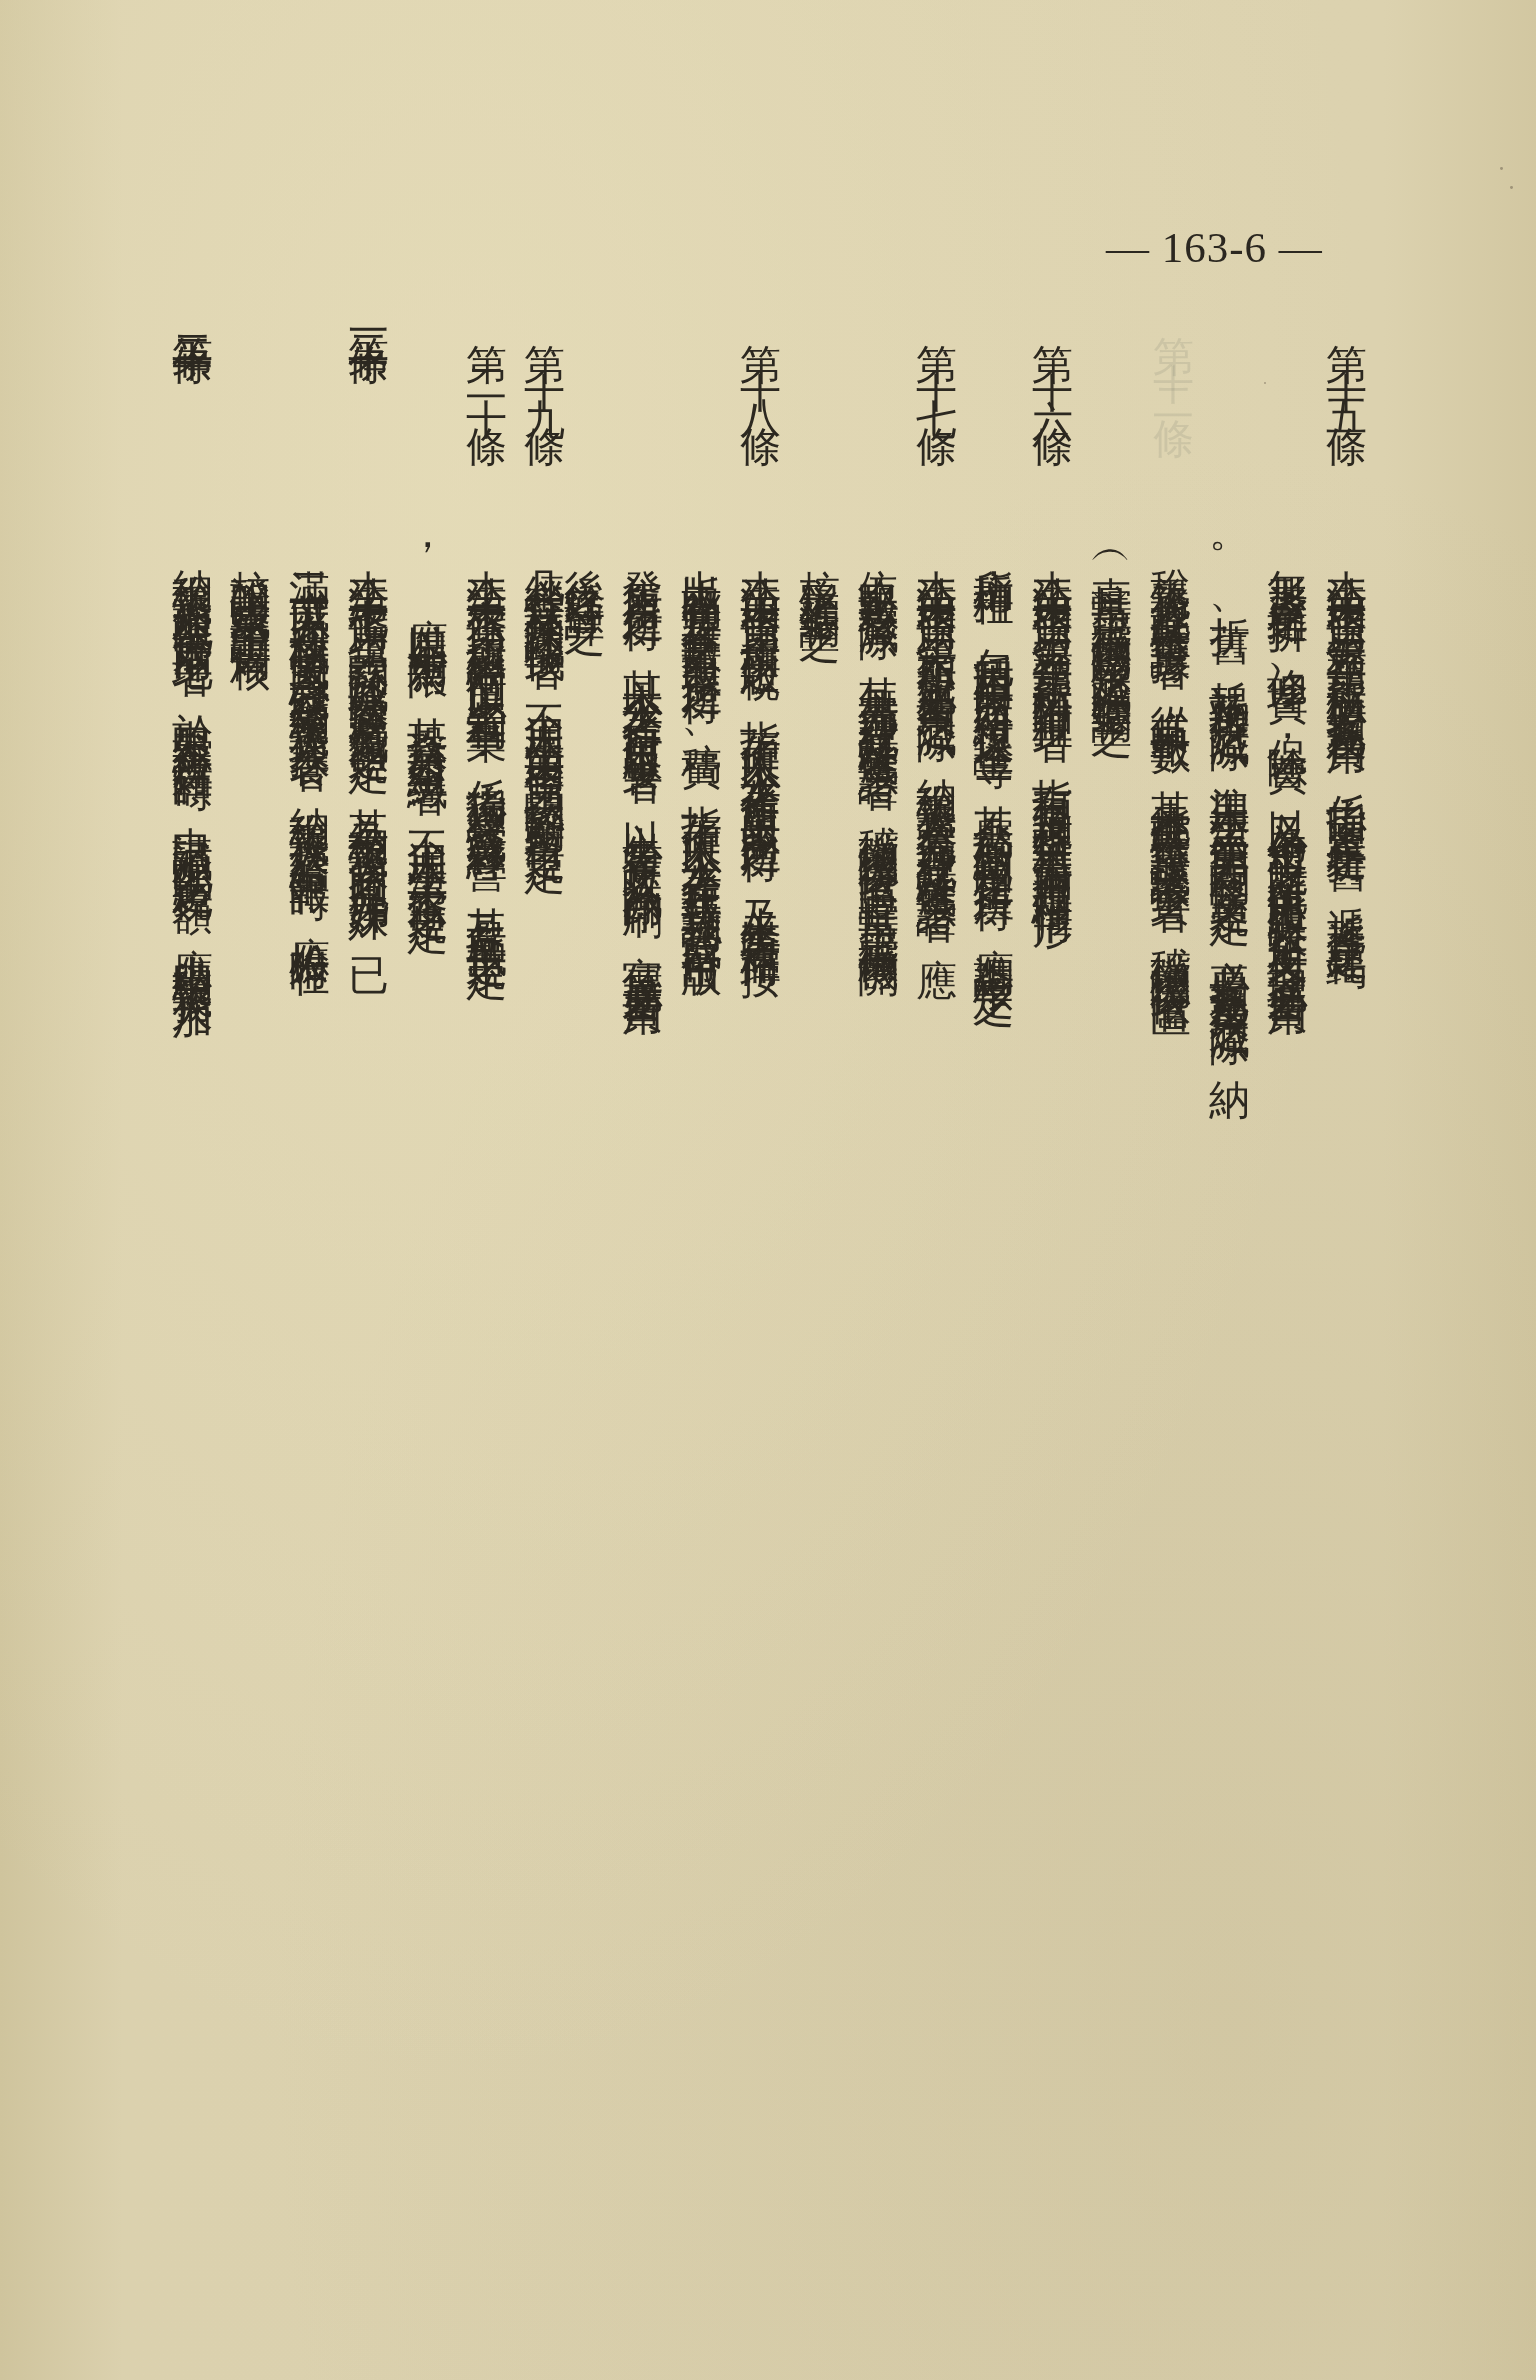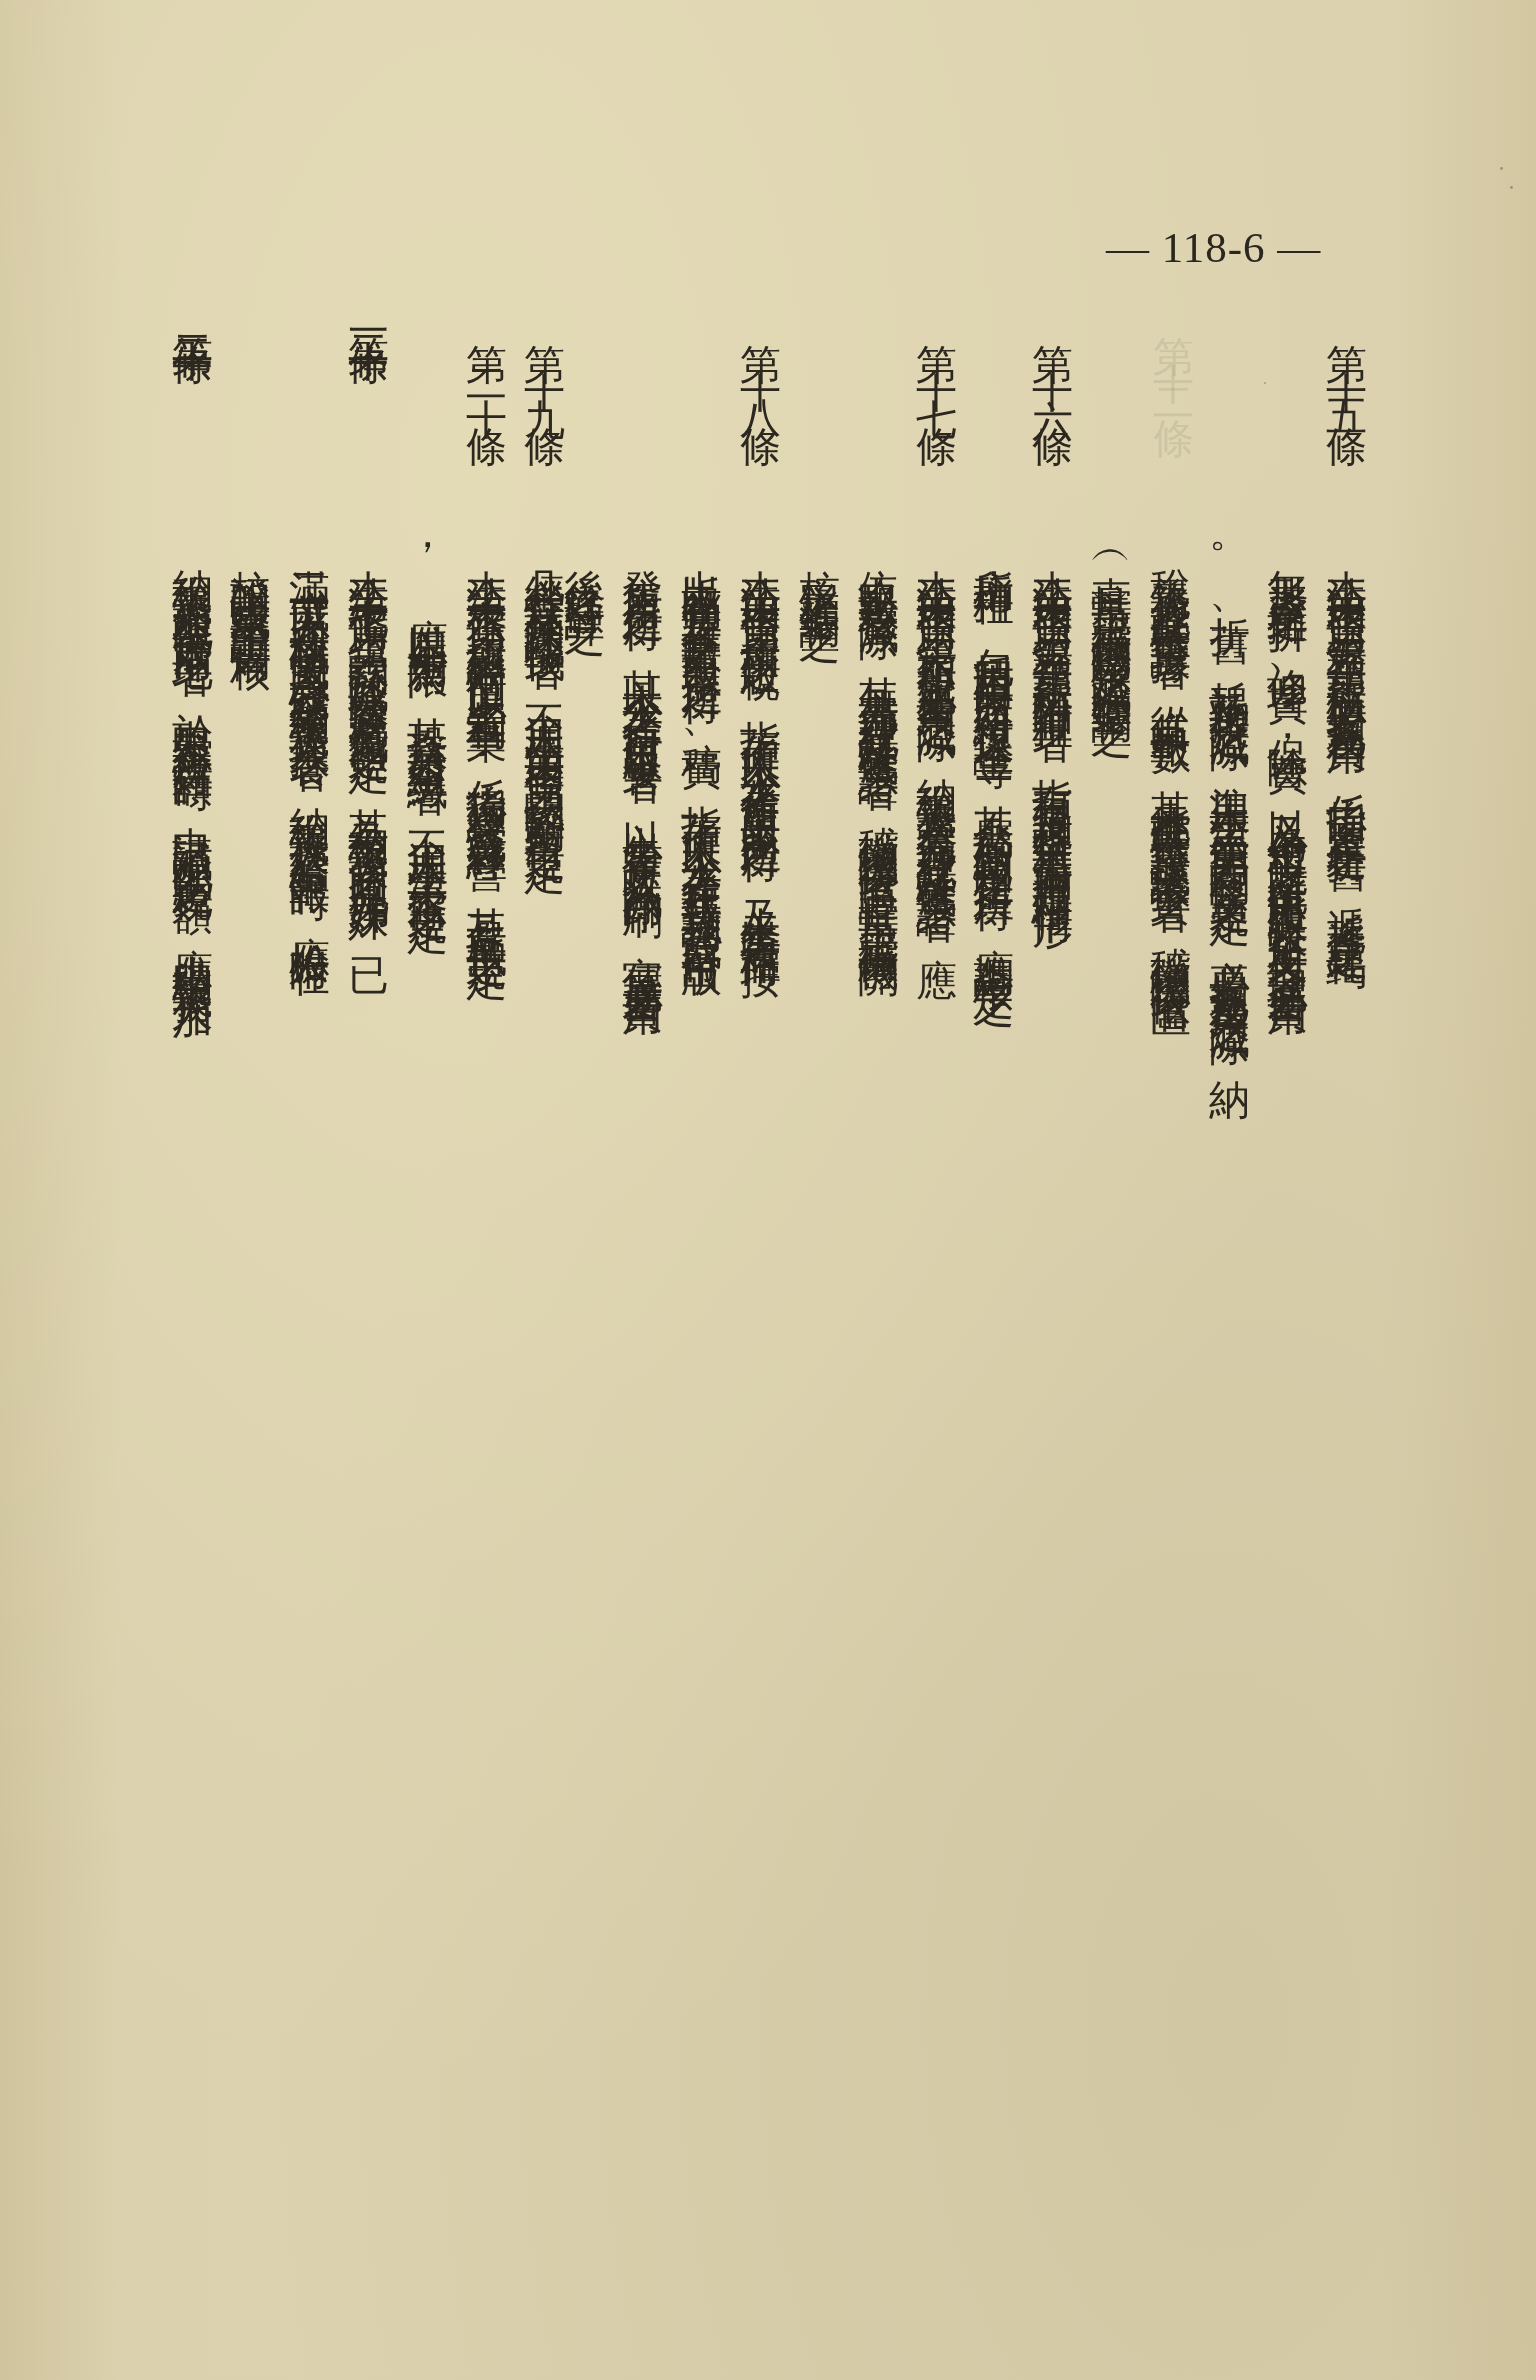--- a/index.html
+++ b/index.html
@@ -54,21 +54,21 @@
     }
     .speck { position: absolute; width: 2.9px; height: 2.9px; border-radius: 50%; background: rgba(60,50,40,0.35); }
   </style>
 </head>
 <body>
 
 <div class="page"></div>
 
 <div class="ghost">第十二條</div>
 
-<div class="page-number">— 118-6 —</div>
+<div class="page-number">— 163-6 —</div>
 
 <div class="heading spaced" style="left:1326px; top:312px;">第十五條</div>
 <div class="col" style="left:1326px; top:537px;">本法第十四條第一項第五類第一款所稱必要損耗及費用，係指固定資產之折舊，遞耗資產之耗竭，</div>
 <div class="col" style="left:1267px; top:537px;">無形資產之攤折，修理費、保險費，以及為使出租之財產能供出租取得收益所支付之合理必要費用</div>
 <div class="col" style="left:1209px; top:537px;">。折舊、耗竭及攤折之減除，準用本法第三章第四節有關條文之規定。必要損耗及費用之減除，納</div>
 <div class="col" style="left:1150px; top:537px;">稅義務人能提具確實證據者，從其申報數，其未能提具確實證據或證據不實者，稽徵機關得依省區</div>
 <div class="col" style="left:1091px; top:537px;">（直轄市）主管稽徵機關核定之減除標準調整之。</div>
 
 <div class="heading spaced" style="left:1032px; top:312px;">第十六條</div>
 <div class="col" style="left:1032px; top:537px;">本法第十四條第一項第五類第三款所稱附有押租者，指有租金及押租暨無租金而有押租兩種情形；</div>

